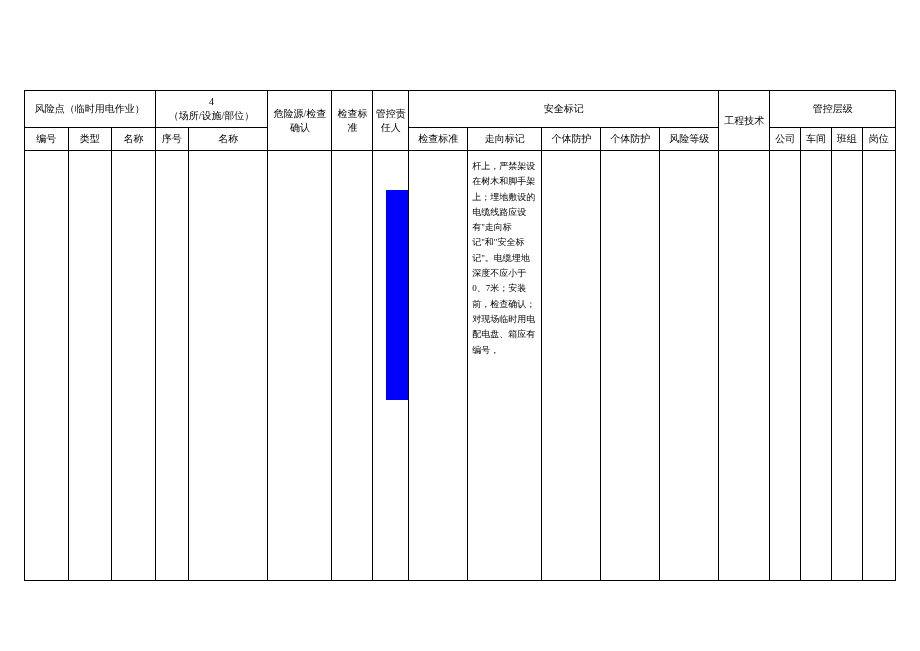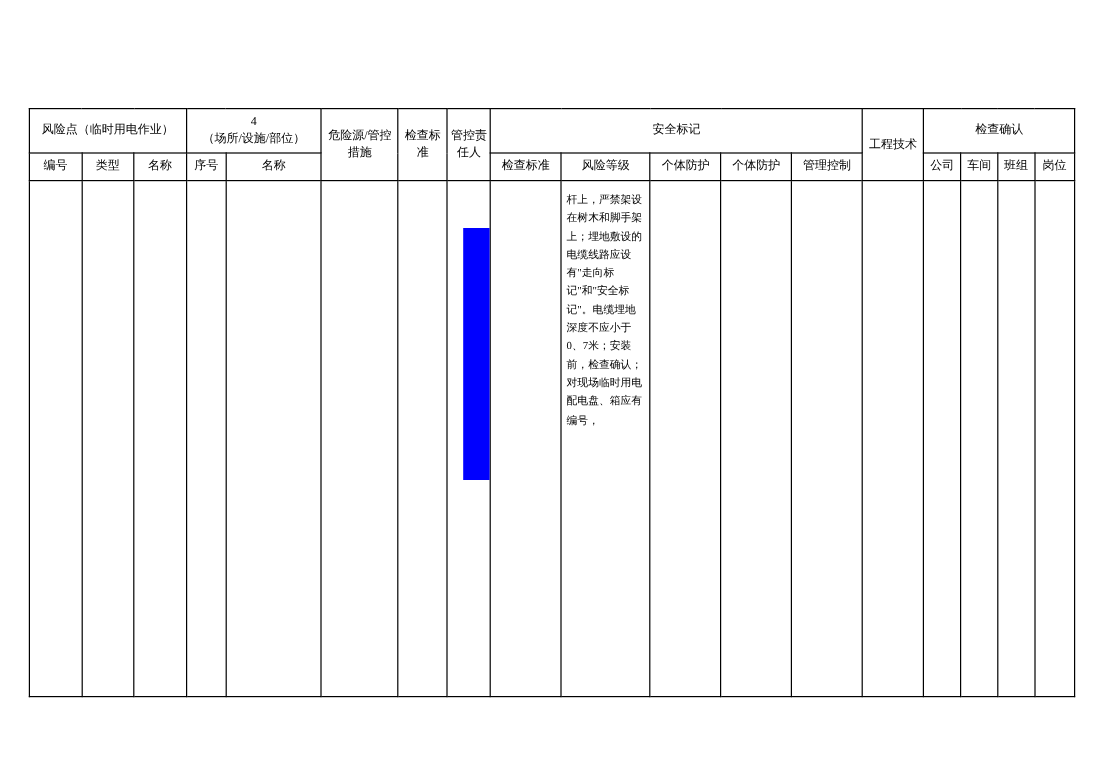--- a/index.html
+++ b/index.html
@@ -85,38 +85,38 @@
       <col style="width:24px">
       <col style="width:26px">
     </colgroup>
     <thead>
       <tr>
         <th colspan="3">风险点（临时用电作业）</th>
         <th colspan="2">
           <span>4</span><br>
           <span>（场所/设施/部位）</span>
         </th>
-        <th rowspan="2">危险源/管控措施</th>
+        <th rowspan="2">危险源/检查确认</th>
         <th rowspan="2">检查标准</th>
         <th rowspan="2">管控责任人</th>
         <th colspan="5">安全标记</th>
         <th rowspan="2">工程技术</th>
-        <th colspan="4">检查确认</th>
+        <th colspan="4">管控层级</th>
       </tr>
       <tr>
         <th>编号</th>
         <th>类型</th>
         <th>名称</th>
         <th>序号</th>
         <th>名称</th>
         <th>检查标准</th>
-        <th>风险等级</th>
+        <th>走向标记</th>
         <th>个体防护</th>
         <th>个体防护</th>
-        <th>管理控制</th>
+        <th>风险等级</th>
         <th>公司</th>
         <th>车间</th>
         <th>班组</th>
         <th>岗位</th>
       </tr>
     </thead>
     <tbody>
       <tr class="data-row">
         <td></td>
         <td></td>

